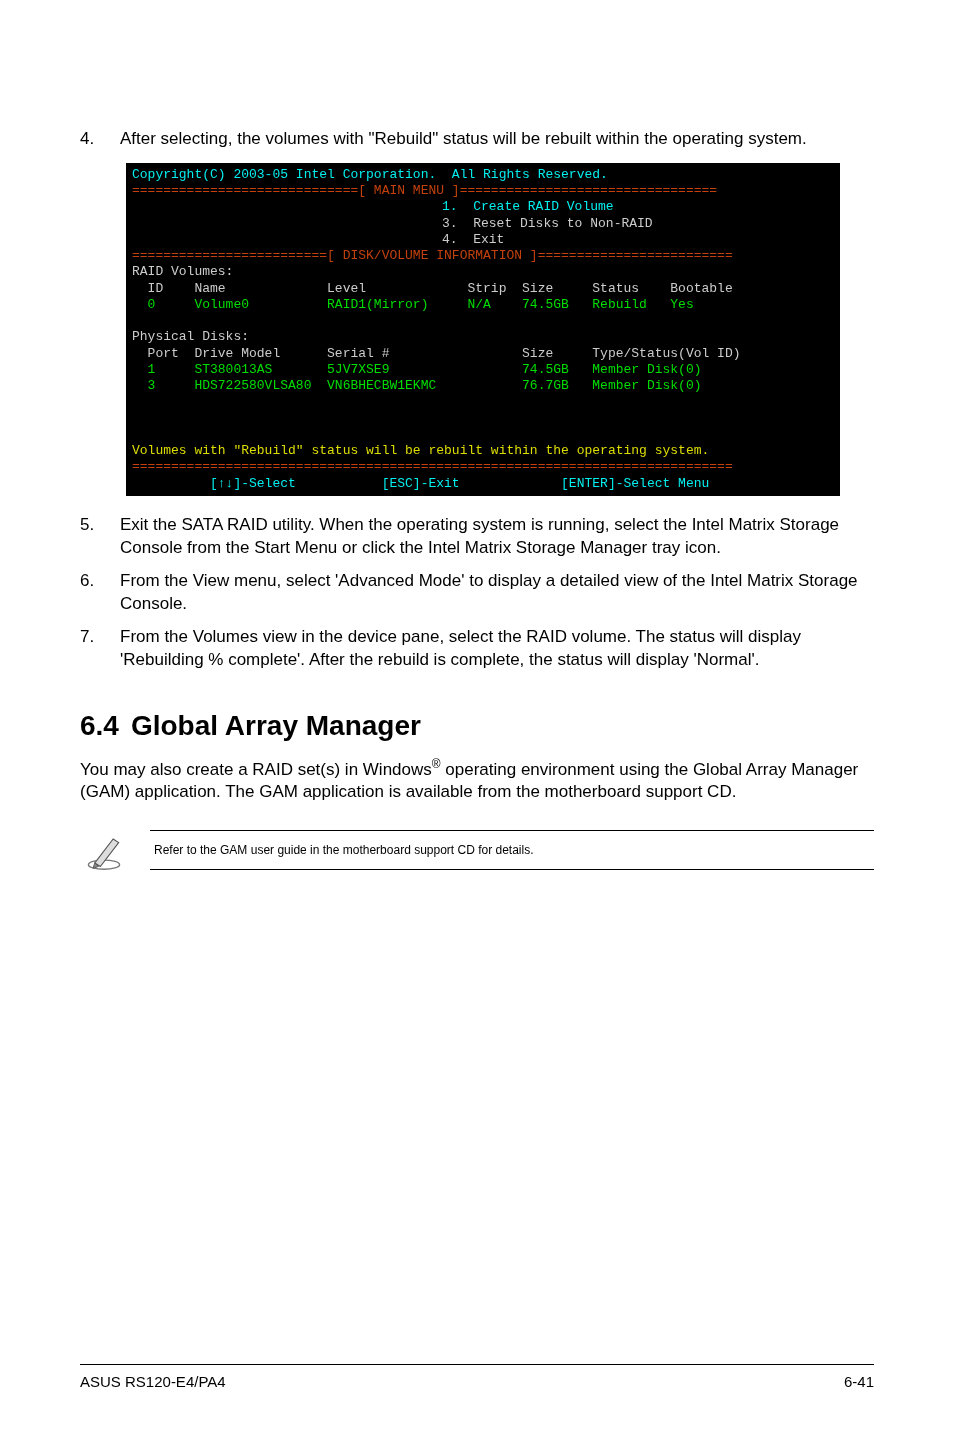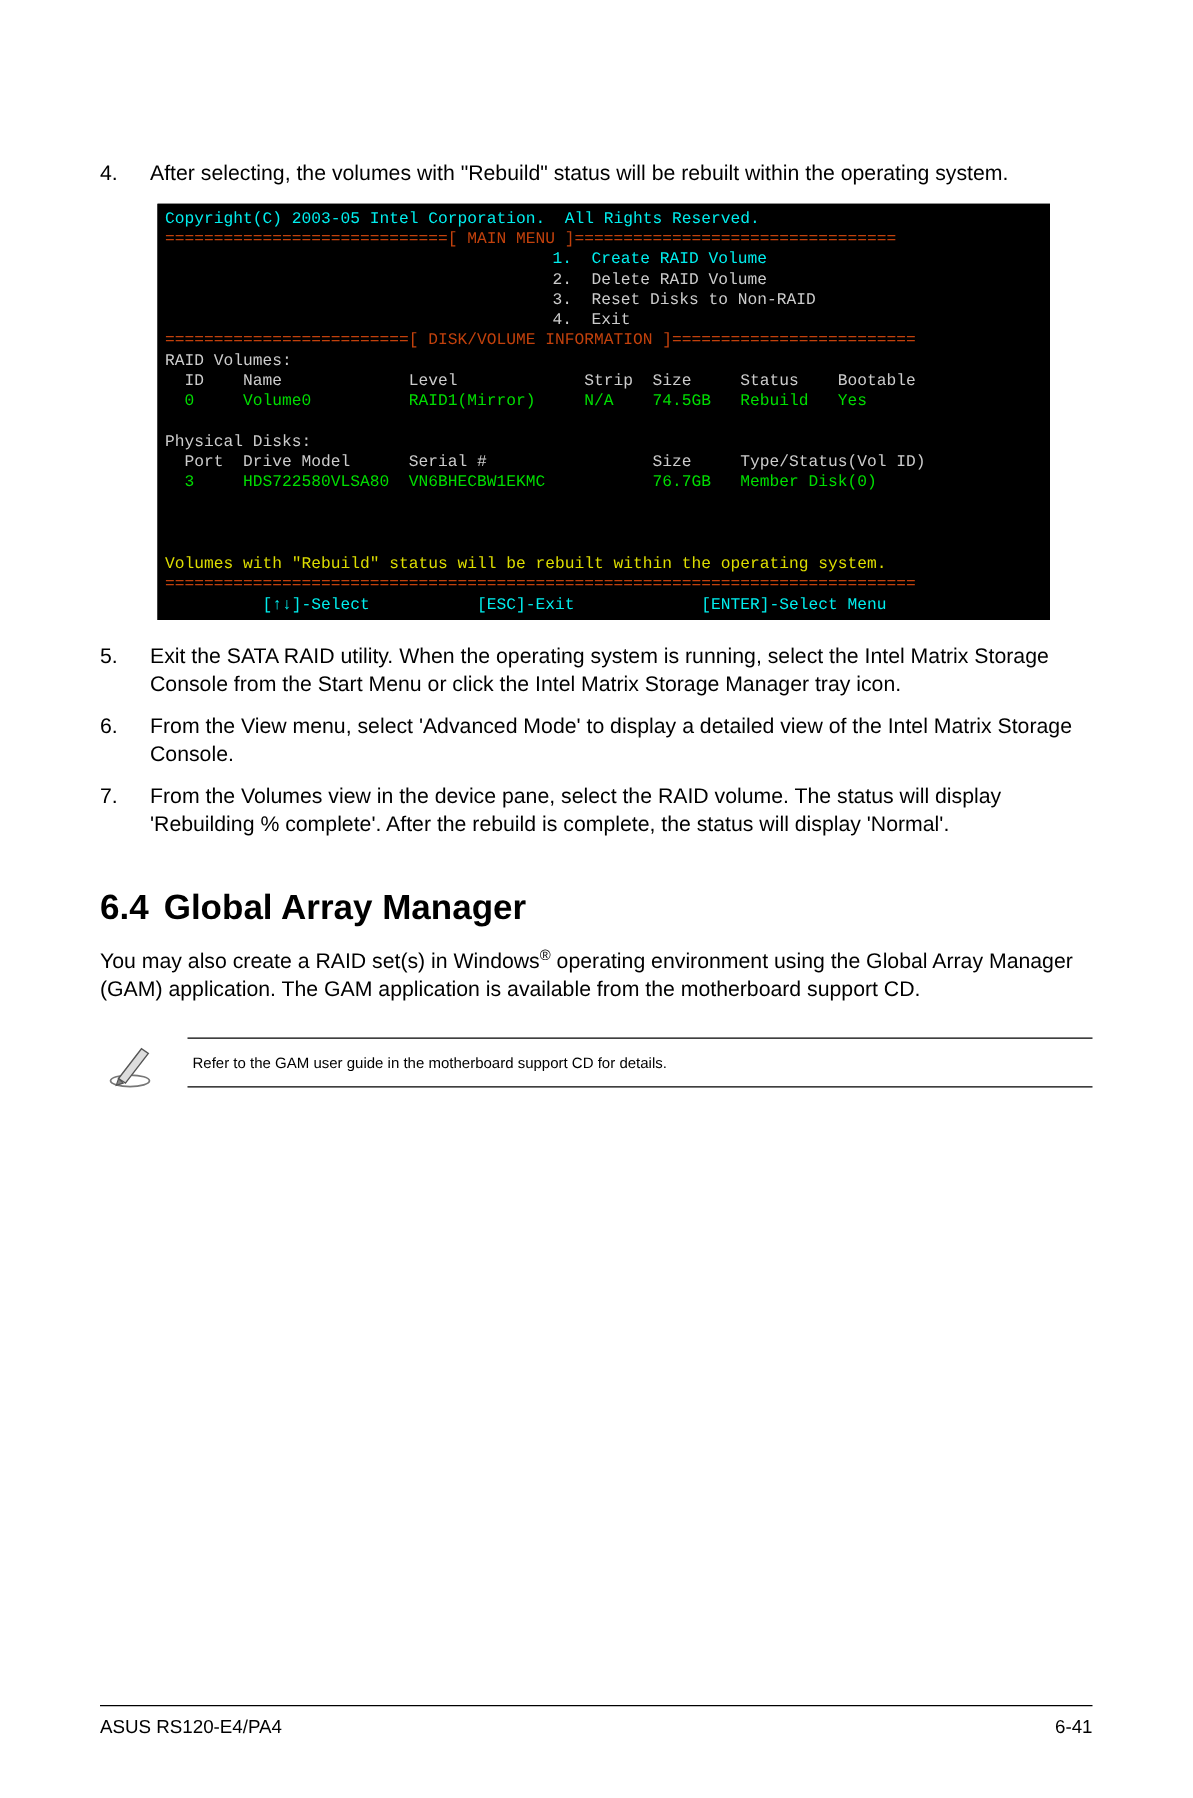--- a/index.html
+++ b/index.html
@@ -100,31 +100,31 @@
     <div class="list-num">4.</div>
     <div class="list-text">After selecting, the volumes with "Rebuild" status will be rebuilt within the operating system.</div>
   </div>
 
   <div class="terminal">
     <div class="term-section">
       <div class="term-row cyan">Copyright(C) 2003-05 Intel Corporation.  All Rights Reserved.</div>
       <div class="term-row grey">=============================[ MAIN MENU ]=================================</div>
       <div class="menu-items">
         <div class="term-row cyan">1.  Create RAID Volume</div>
-        <div class="term-row white">2.  Delete RAID Volume</div>
         <div class="term-row white">3.  Reset Disks to Non-RAID</div>
         <div class="term-row white">4.  Exit</div>
       </div>
       <div class="term-row grey">=========================[ DISK/VOLUME INFORMATION ]=========================</div>
       <div class="term-row white">RAID Volumes:</div>
       <div class="term-row white">  ID    Name             Level             Strip  Size     Status    Bootable</div>
       <div class="term-row tgreen">  0     Volume0          RAID1(Mirror)     N/A    74.5GB   Rebuild   Yes</div>
       <div class="term-row">&nbsp;</div>
       <div class="term-row white">Physical Disks:</div>
       <div class="term-row white">  Port  Drive Model      Serial #                 Size     Type/Status(Vol ID)</div>
+      <div class="term-row tgreen">  1     ST380013AS       5JV7XSE9                 74.5GB   Member Disk(0)</div>
       <div class="term-row tgreen">  3     HDS722580VLSA80  VN6BHECBW1EKMC           76.7GB   Member Disk(0)</div>
       <div class="term-row">&nbsp;</div>
       <div class="term-row">&nbsp;</div>
       <div class="term-row">&nbsp;</div>
       <div class="term-row yellow">Volumes with "Rebuild" status will be rebuilt within the operating system.</div>
       <div class="term-row grey">=============================================================================</div>
       <div class="term-row cyan">          [↑↓]-Select           [ESC]-Exit             [ENTER]-Select Menu</div>
     </div>
   </div>
 

